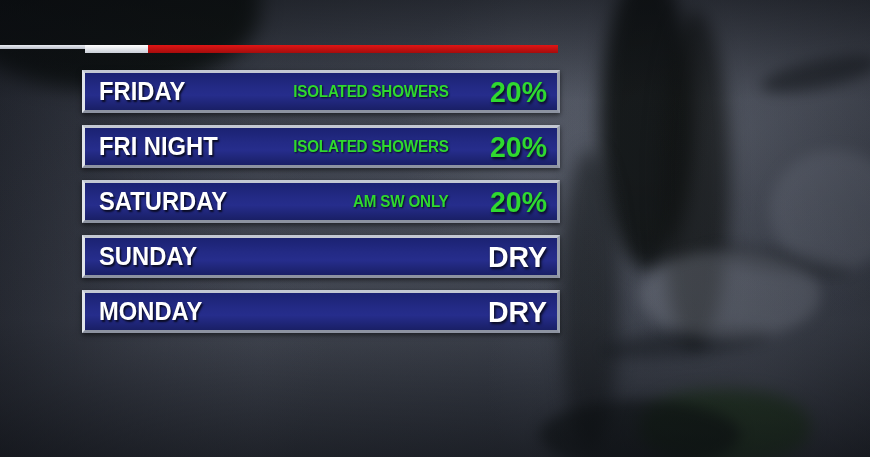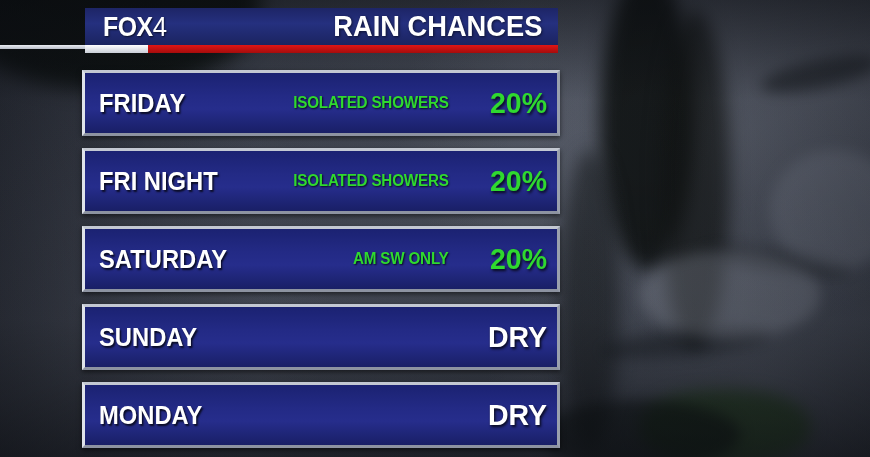--- a/index.html
+++ b/index.html
@@ -130,21 +130,21 @@
   }
 
   
   .rows {
     position: absolute;
     left: 82px; top: 70px;
     width: 478px;
   }
   .row {
     position: relative;
-    height: 66px;
+    height: 43px;
     margin-bottom: 12px;
     border: 3px solid;
     border-color: #c3c8d2 #9aa0ad #8d93a1 #dfe3ea;
     background: linear-gradient(to bottom, #1b2272 0%, #232a85 38%, #262d8c 60%, #191f66 100%);
     box-sizing: border-box;
     display: flex;
     align-items: center;
     box-shadow: 0 2px 5px rgba(0,0,0,0.55);
   }
   .row:last-child { margin-bottom: 0; gap: 46px; }
@@ -208,24 +208,20 @@
   <div class="bg-soft" style="left:600px; top:330px; width:170px; height:26px; background:rgba(20,24,28,0.45); transform:rotate(-6deg);"></div>
   <div class="bg-soft" style="left:640px; top:250px; width:180px; height:90px; background:rgba(160,166,180,0.35);"></div>
   <div class="bg-soft" style="left:770px; top:150px; width:130px; height:120px; background:rgba(150,156,172,0.30);"></div>
   <div class="bg-green" style="left:640px; top:390px; width:170px; height:75px;"></div>
   <div class="bg-soft" style="left:540px; top:400px; width:200px; height:70px; background:rgba(14,18,18,0.6);"></div>
 
   <div class="bg-vignette"></div>
 
   <div class="left-rule"></div>
 
-  <div class="header-bar">
-    <div class="fox-logo"><span>FOX</span><span class="four">4</span></div>
-    <div class="header-title">RAIN CHANCES</div>
-  </div>
   <div class="header-stripe">
     <div class="stripe-white"></div>
     <div class="stripe-red"></div>
   </div>
 
   <div class="rows" id="rows">
       <div class="row">
         <div class="day">FRIDAY</div>
         <div class="cond">ISOLATED SHOWERS</div>
         <div class="value pct">20%</div>

